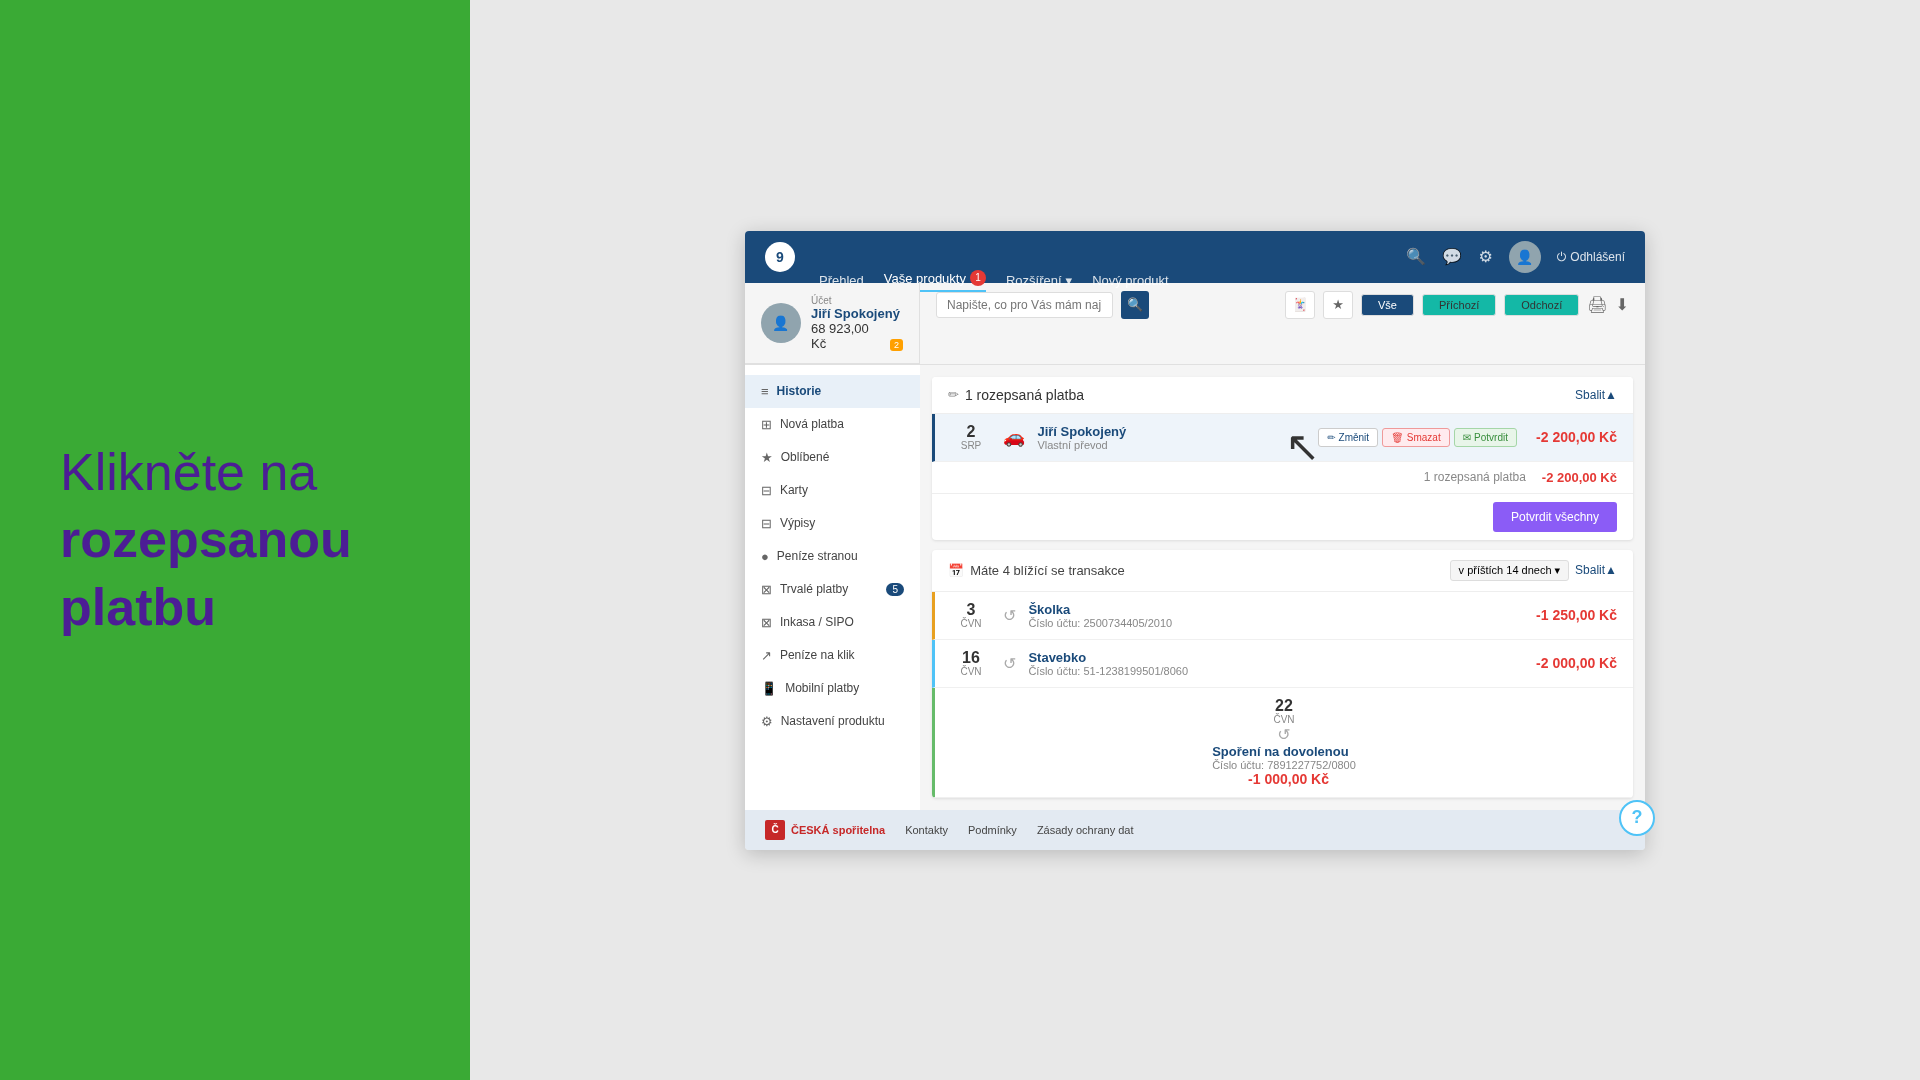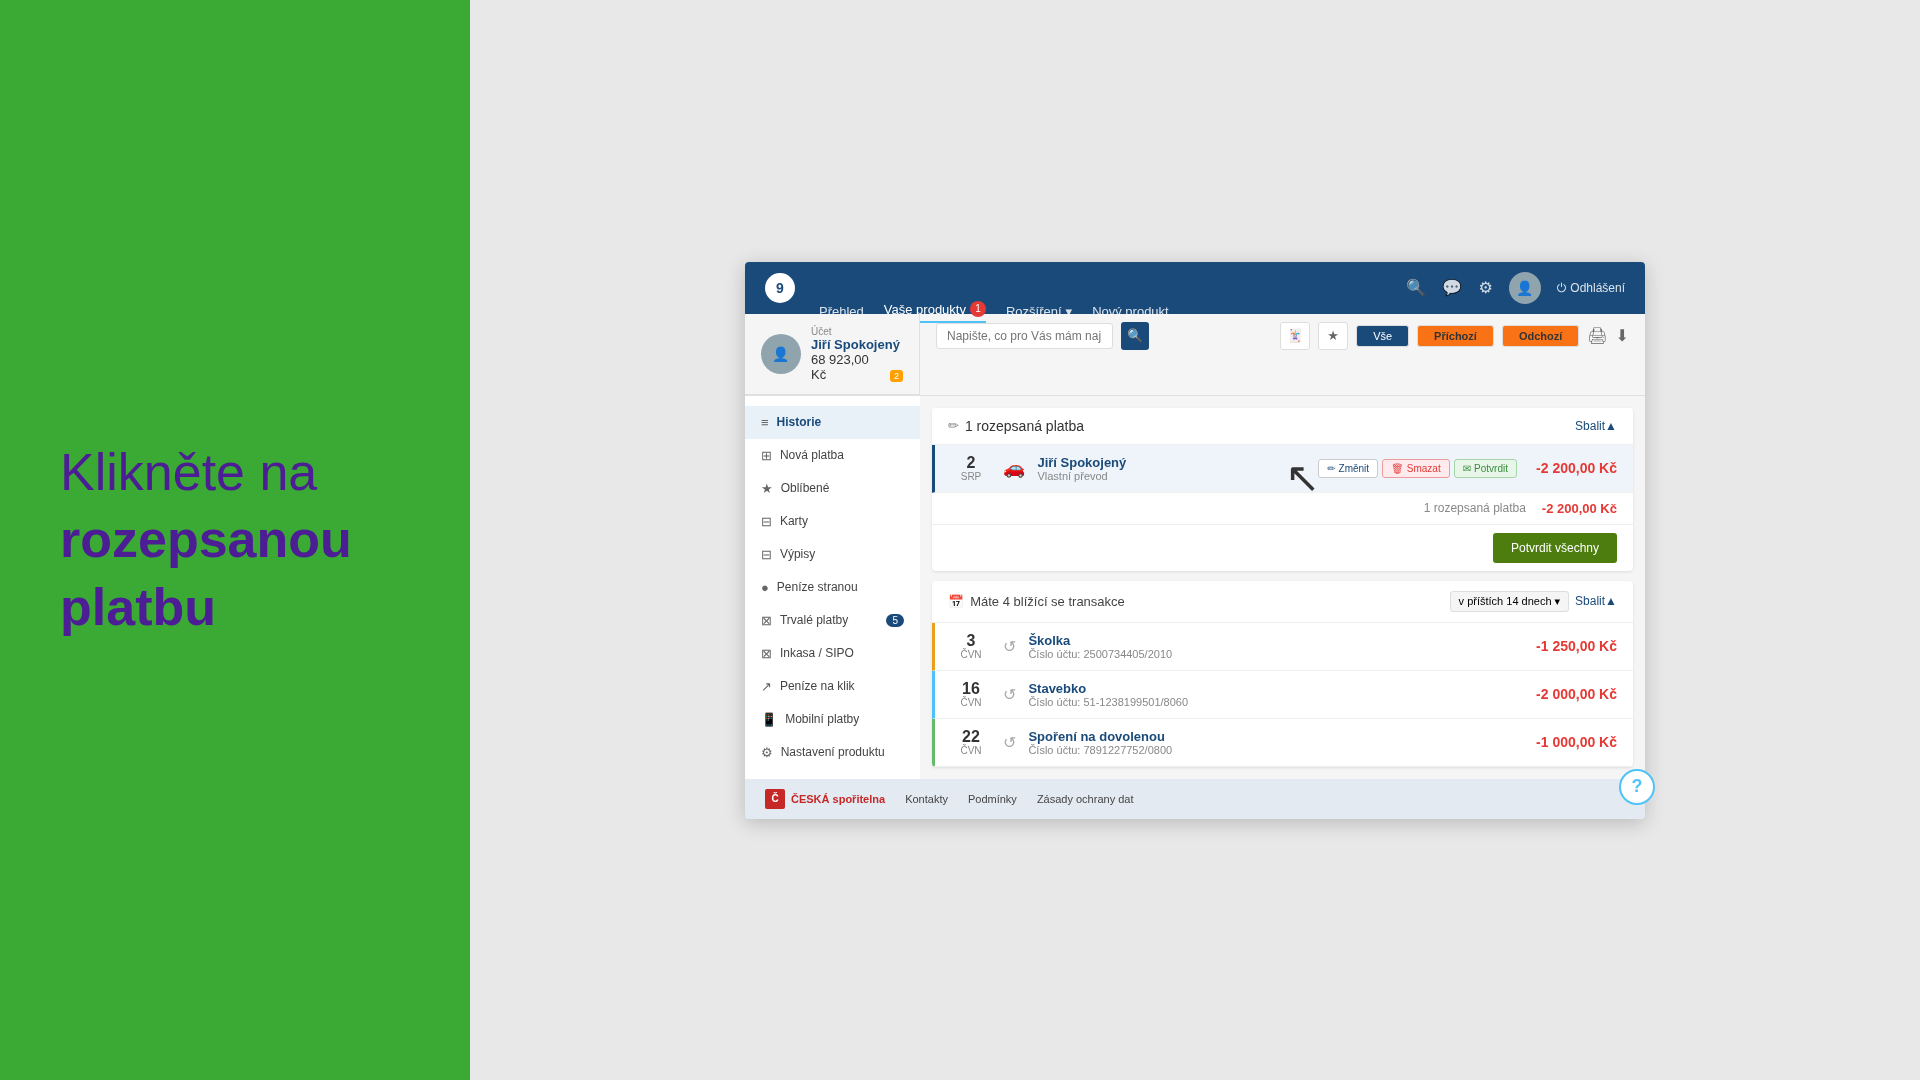--- a/index.html
+++ b/index.html
@@ -232,23 +232,22 @@
     .filter-btn {
       border: 1px solid #ddd;
       background: #1a4a7a;
       color: white;
       border-radius: 3px;
       padding: 4px 16px;
       font-size: 11px;
       cursor: pointer;
     }
     .filter-btn.outline {
-      background: #f97316;
+      background: #14b8a6;
       color: #333;
-      font-weight: bold;
     }
     .print-btn {
       border: none;
       background: transparent;
       font-size: 16px;
       color: #666;
       cursor: pointer;
     }
 
     .sidebar-item {
@@ -410,21 +409,21 @@
       color: #e53935;
     }
 
     
     .confirm-all-row {
       display: flex;
       justify-content: flex-end;
       padding: 8px 16px;
     }
     .confirm-all-btn {
-      background: #4d7c0f;
+      background: #8b5cf6;
       color: white;
       border: none;
       border-radius: 3px;
       padding: 8px 18px;
       font-size: 12px;
       cursor: pointer;
     }
 
     
     .upcoming-header {
@@ -750,21 +749,21 @@
                 <div class="month">ČVN</div>
               </div>
               <div class="tx-icon" style="font-size:16px; color:#aaa;">↺</div>
               <div class="tx-details">
                 <div class="tx-name">Stavebko</div>
                 <div class="tx-desc">Číslo účtu: 51-1238199501/8060</div>
               </div>
               <div class="tx-amount">-2 000,00 Kč</div>
             </div>
 
-            <div class="upcoming-row" style="border-left-color:#66bb6a;">
+            <div class="upcoming-row" style="border-left-color:#66bb6a;flex-direction:column;">
               <div class="tx-date">
                 <div class="day">22</div>
                 <div class="month">ČVN</div>
               </div>
               <div class="tx-icon" style="font-size:16px; color:#aaa;">↺</div>
               <div class="tx-details">
                 <div class="tx-name">Spoření na dovolenou</div>
                 <div class="tx-desc">Číslo účtu: 7891227752/0800</div>
               </div>
               <div class="tx-amount">-1 000,00 Kč</div>

